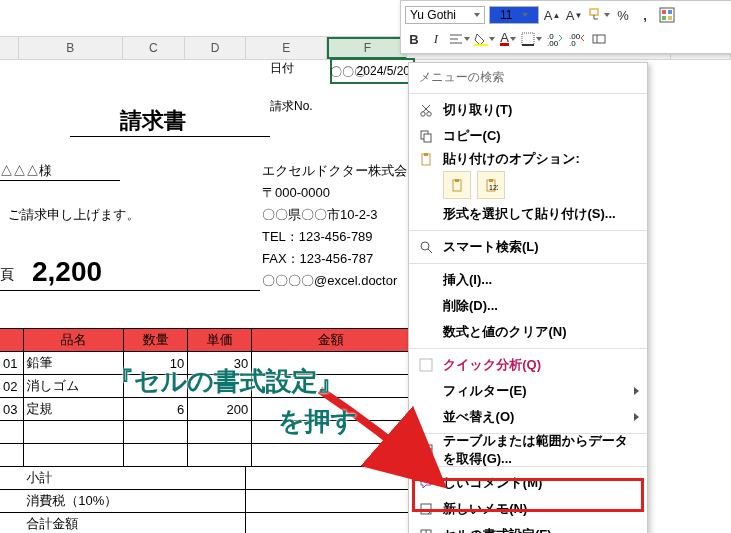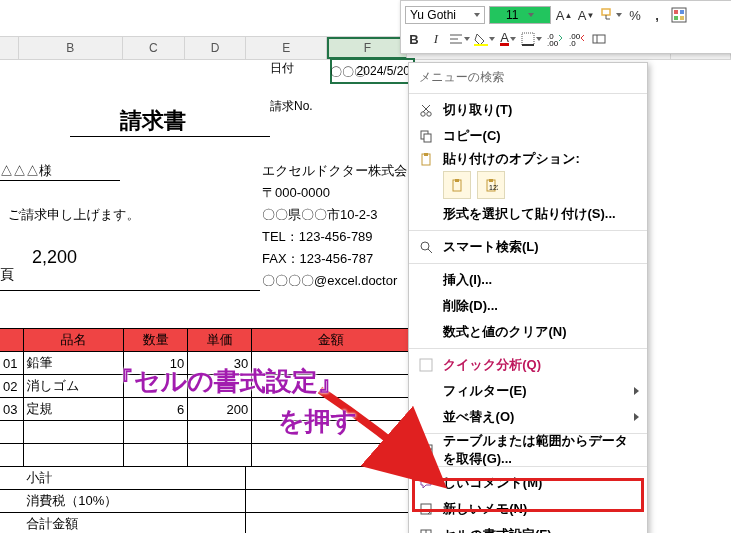--- a/index.html
+++ b/index.html
@@ -31,23 +31,23 @@
     border: 1px solid #b3b3b3;
     font-size: 12px;
     padding: 1px 4px;
     width: 70px;
     display: flex; justify-content: space-between; align-items: center;
     background:#fff;
   }
   .font-size {
     border: 1px solid #b3b3b3;
     width: 28px;
-    padding: 1px 16px;
+    padding: 1px 10px;
     display: flex; justify-content: space-between; align-items: center;
-    background:#22c55e;
+    background:#1d4ed8;
   }
   .tb-btn {
     min-width: 18px;
     height: 20px;
     display: inline-flex;
     align-items: center;
     justify-content: center;
     font-size: 13px;
     color: #333;
     cursor: default;
@@ -87,21 +87,21 @@
     left:262px; top:160px;
     font-size:13px; line-height:22px;
   }
   .client{
     position:absolute; left:0; top:162px; font-size:13px;
   }
   .note{
     position:absolute; left:8px; top:206px; font-size:13px;
   }
   .amount-lbl{position:absolute; left:0; top:266px; font-size:14px;}
-  .amount-val{position:absolute; left:32px; top:247px; font-size:18px; font-weight:normal;}
+  .amount-val{position:absolute; left:32px; top:256px; font-size:28px; font-weight:bold;}
   
   .tbl{
     position:absolute; left:0; top:328px; font-size:13px;
     border-top:1px solid #000;
     width:410px;
   }
   .tbl .tr{ display:flex; height:22px; border-bottom:1px solid #000;}
   .tbl .th,.tbl .td{
     border-right:1px solid #000; display:flex; align-items:center; padding:0 3px;
   }
@@ -147,21 +147,21 @@
   .red-box{
     position:absolute;
     left:412px; top:478px;
     width:226px; height:28px;
     border:3px solid #e02020;
     z-index:60; pointer-events:none;
   }
   
   .anno{
     position:absolute;
-    color:#a21caf;
+    color:#0f766e;
     font-weight:bold;
     font-size:26px;
     z-index:70;
     text-shadow:0 0 3px #fff,0 0 3px #fff;
     white-space:nowrap;
     pointer-events:none;
   }
   .anno1{ left:108px; top:364px;}
   .anno2{ left:270px; top:404px;margin-left:8px;}
   

